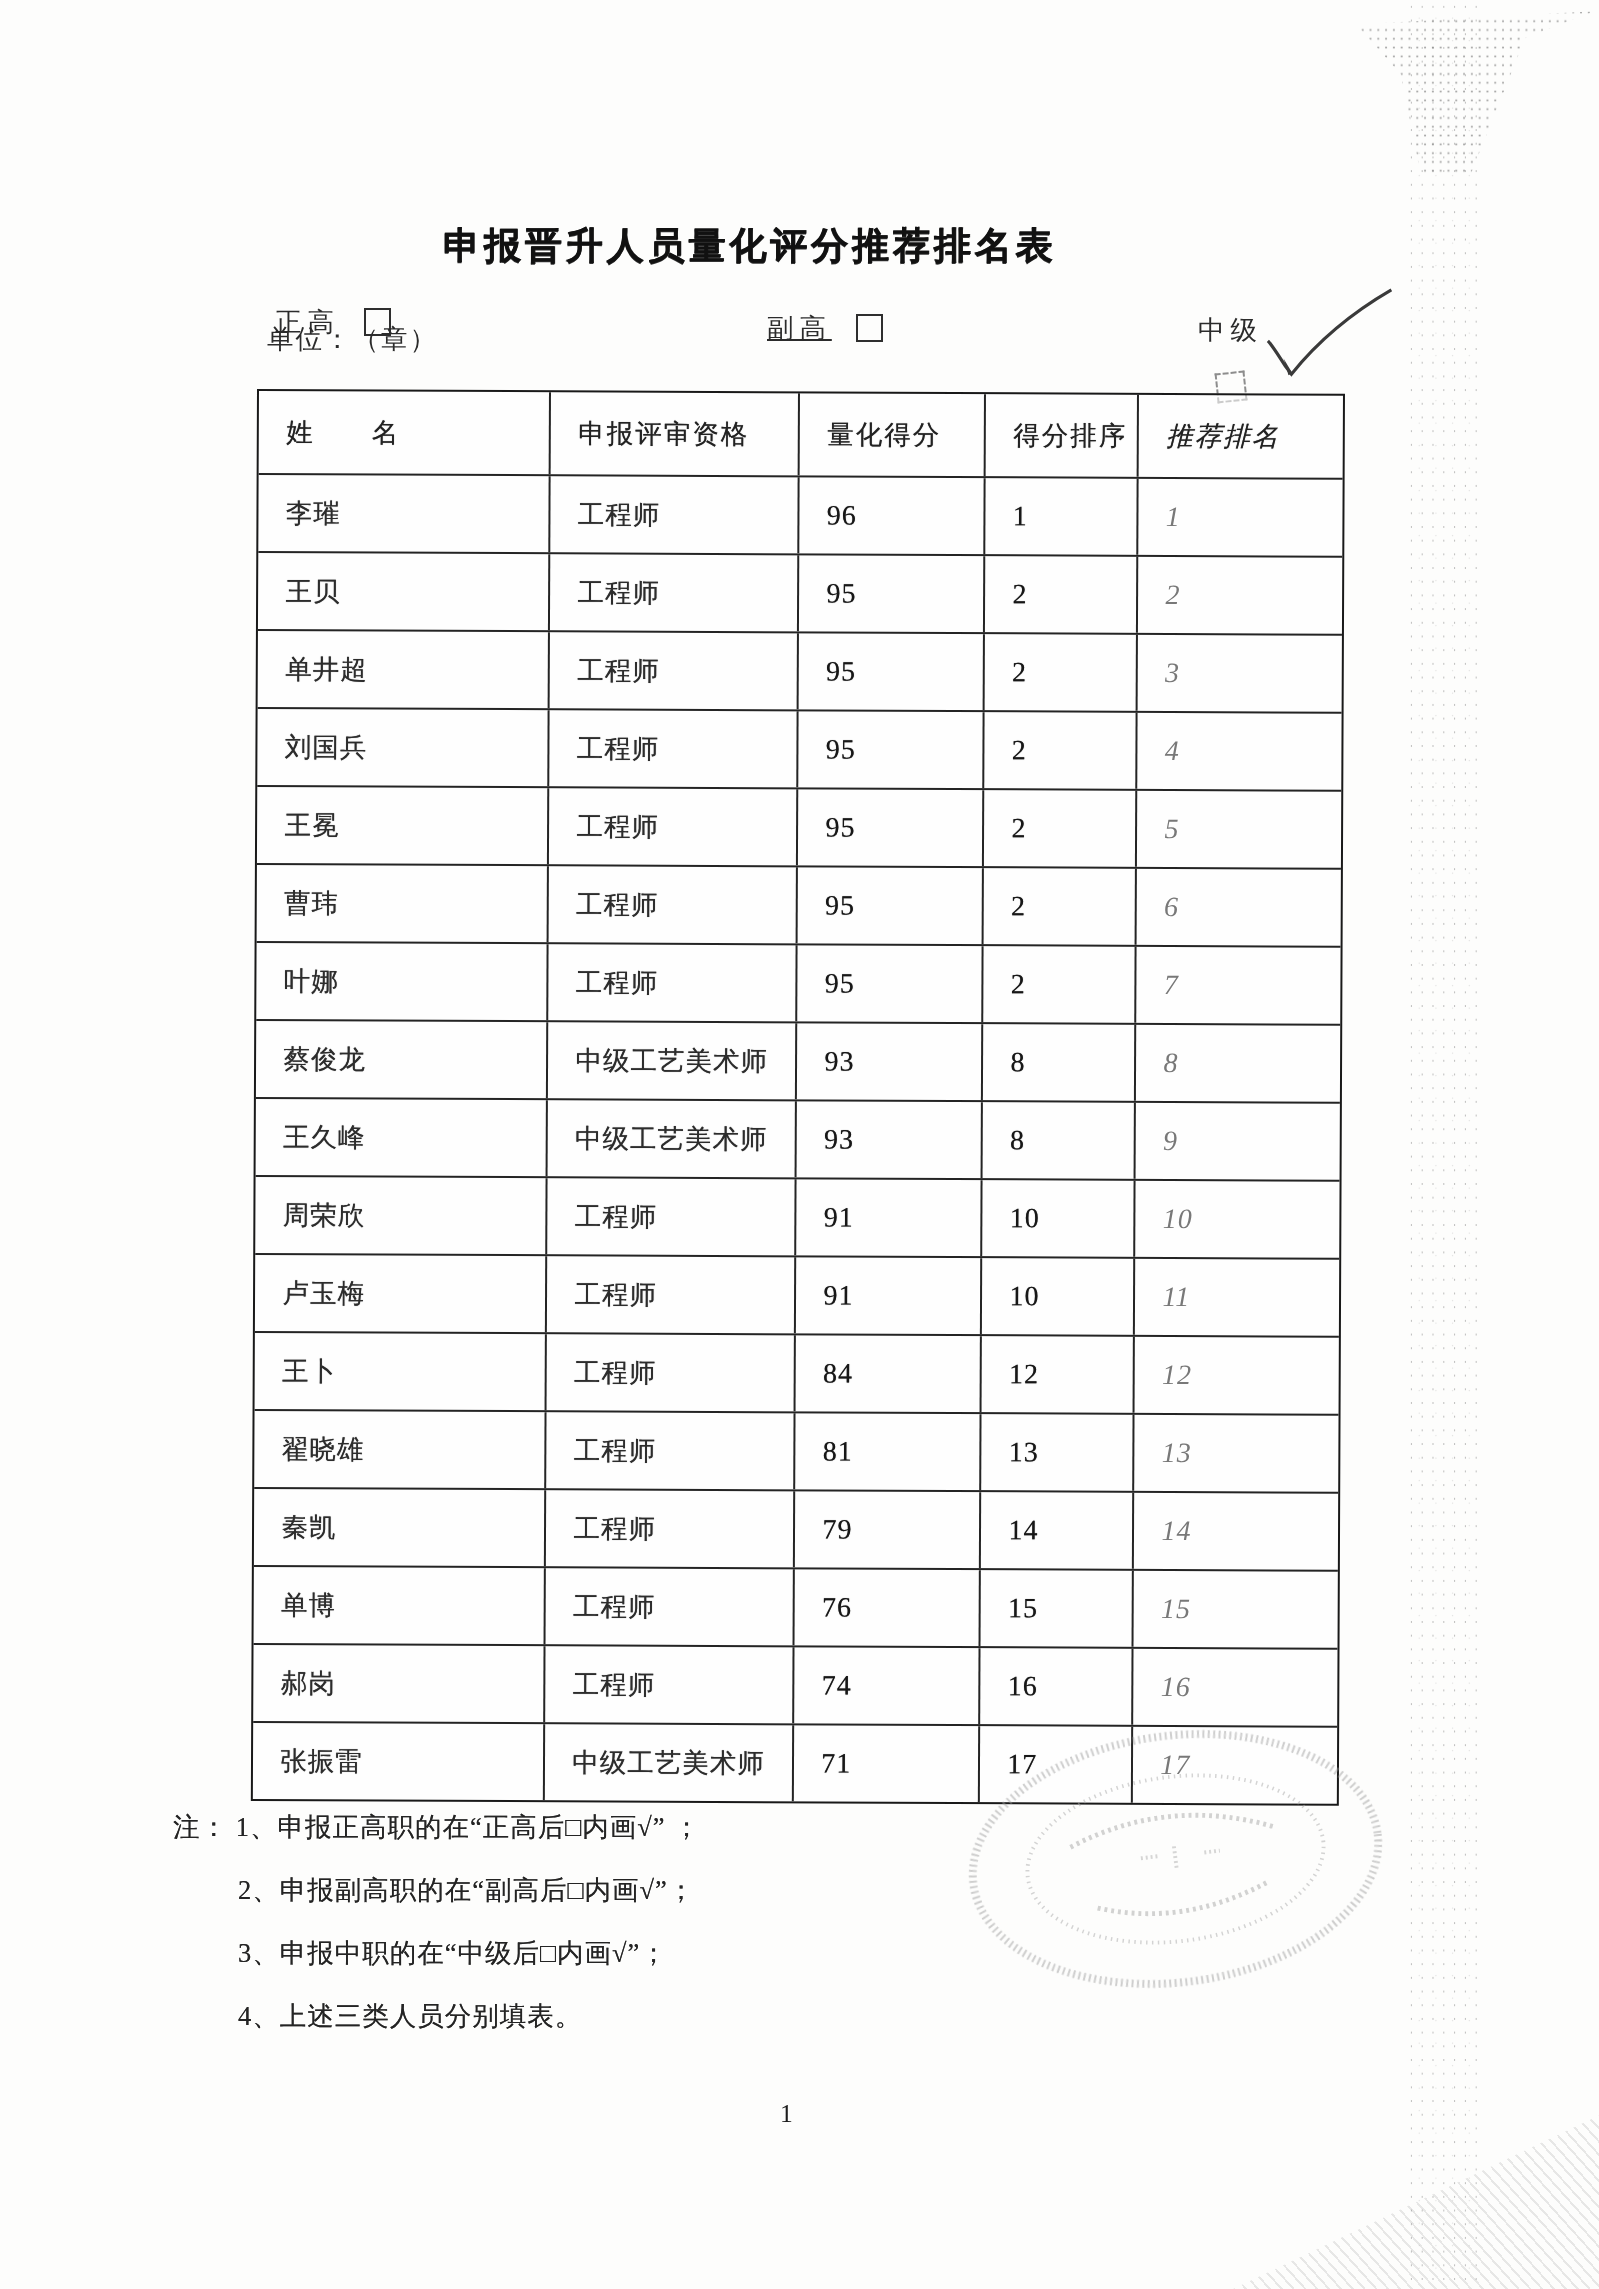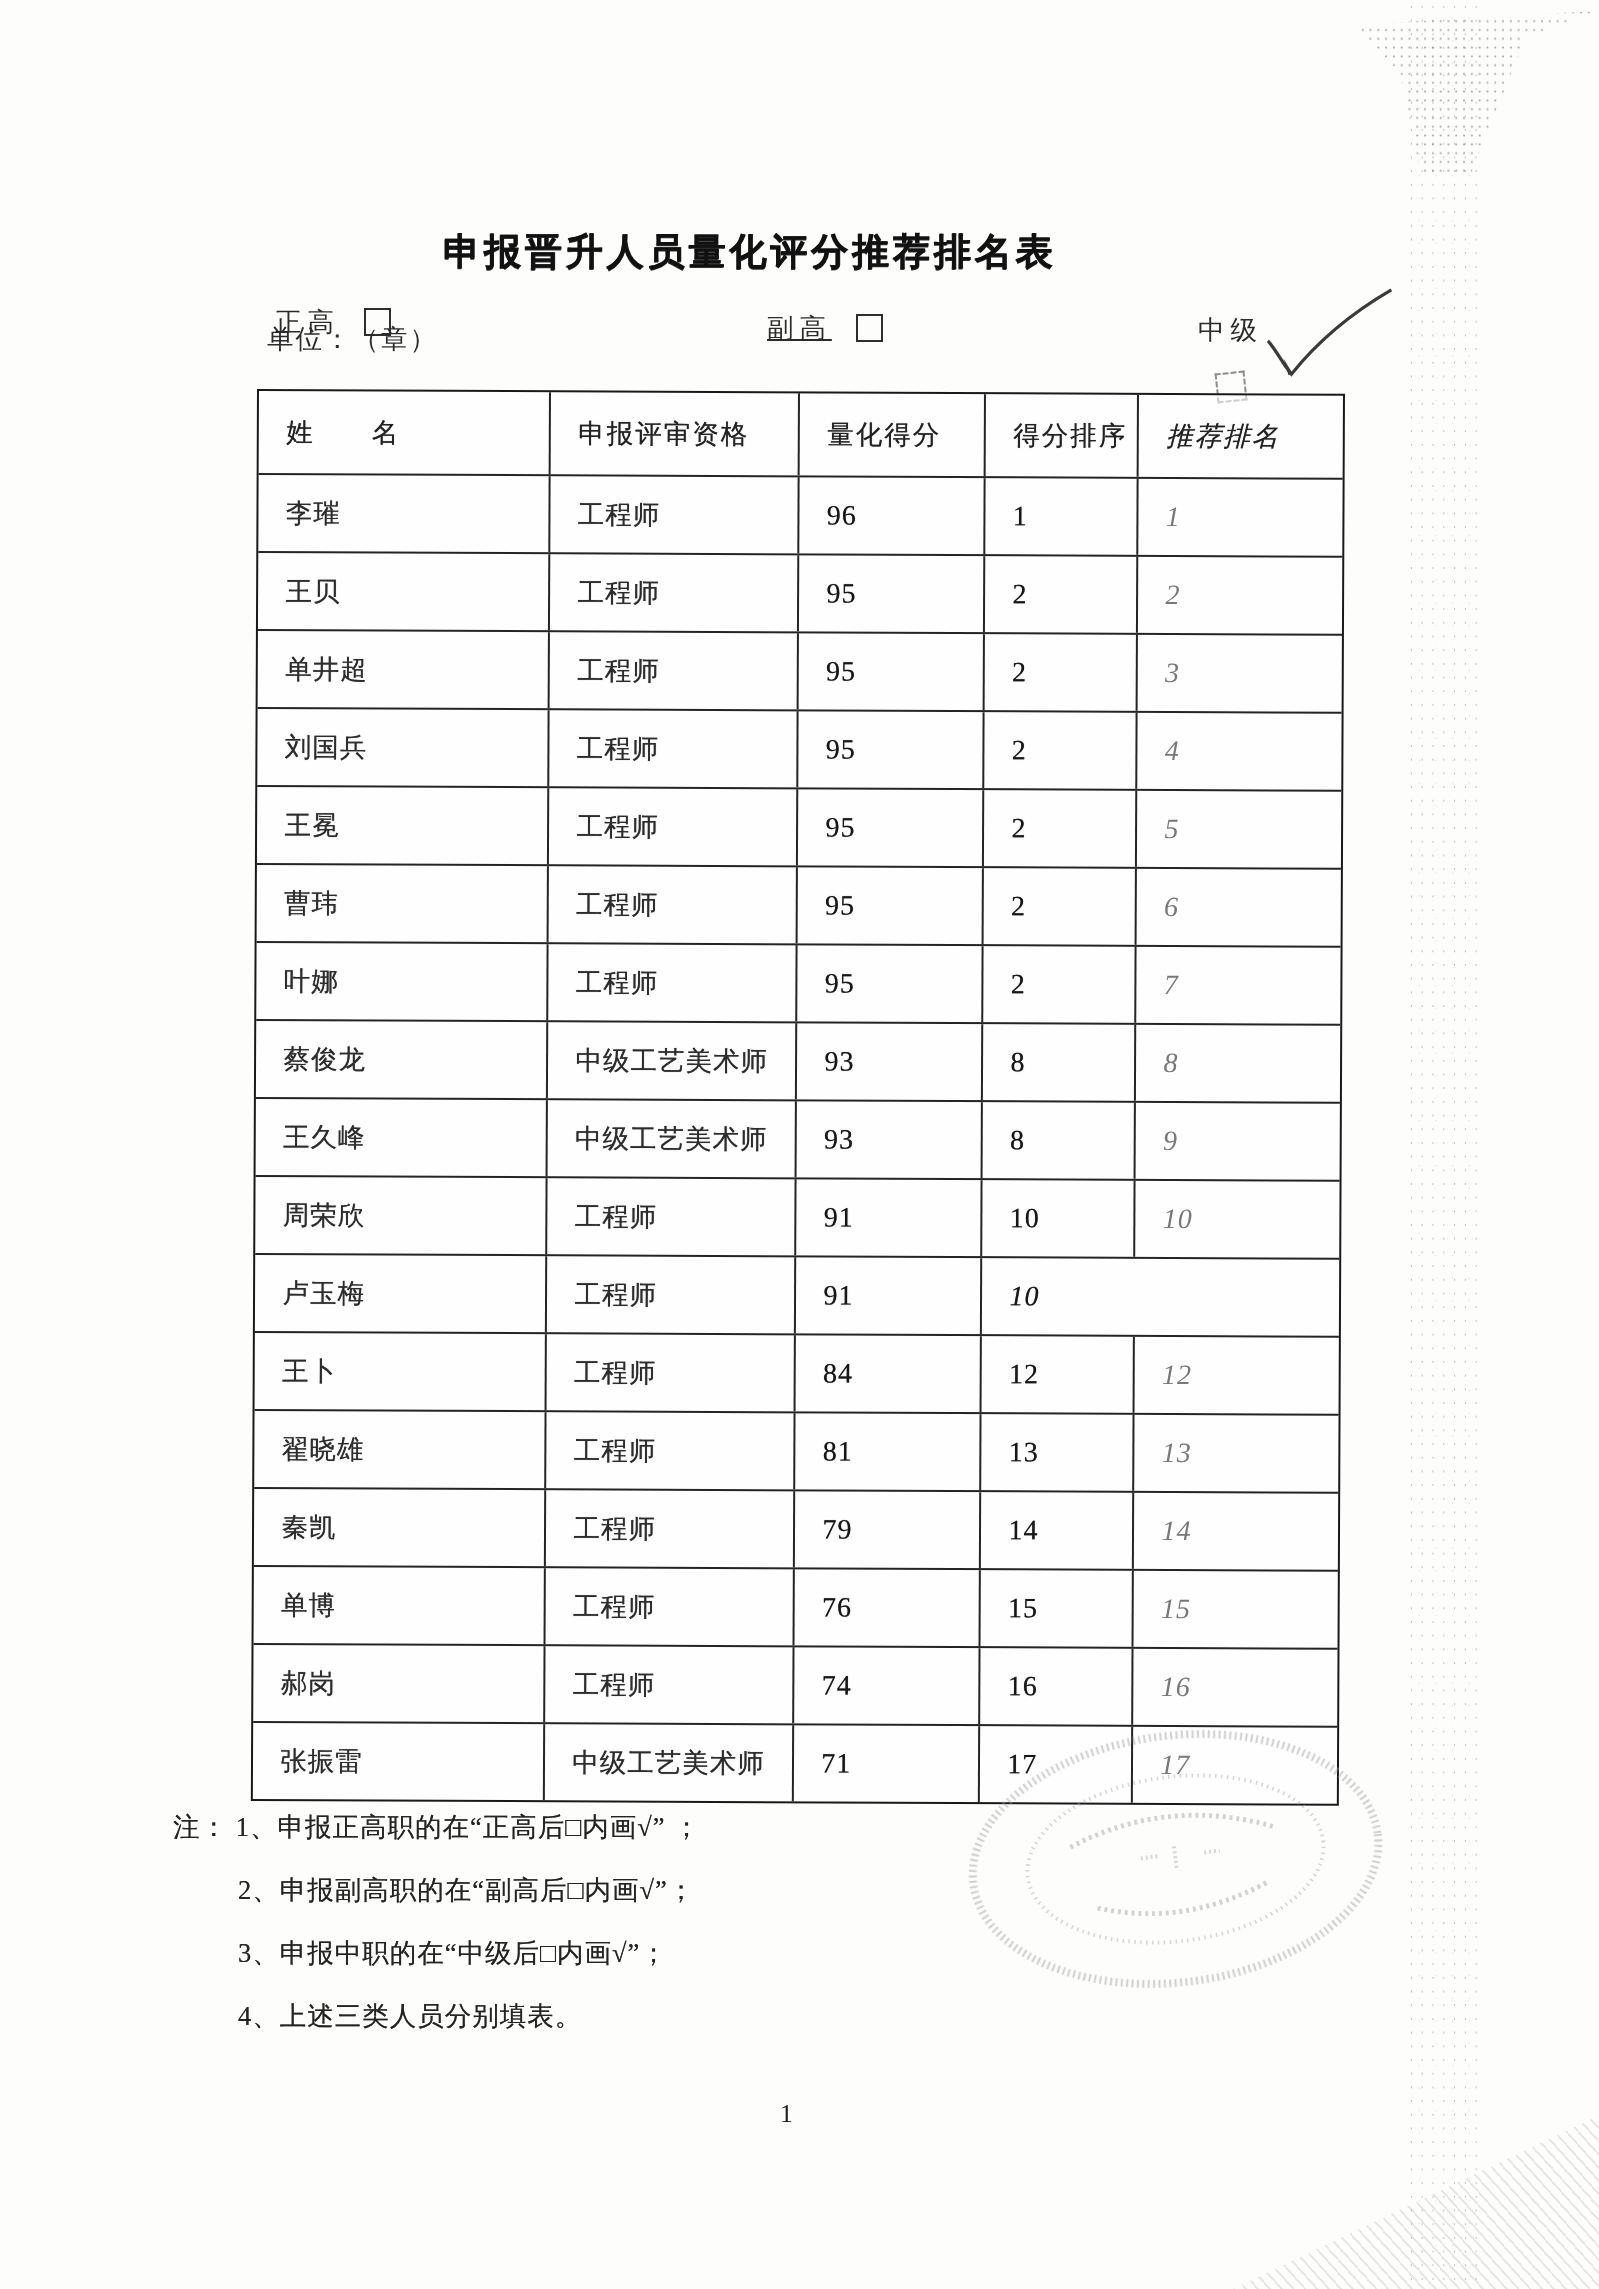--- a/index.html
+++ b/index.html
@@ -26,21 +26,21 @@
     opacity:.45;
   }
   .noise-bottomright{
     position:absolute;left:1233px;top:2115px;width:367px;height:174px;
     background:repeating-linear-gradient(48deg,rgba(70,70,70,.22) 0 2px,transparent 2px 8.8px);
     clip-path:polygon(100% 0,100% 100%,0 100%);
     opacity:.55;
   }
   
   .doc-title{
-    position:absolute;left:443px;top:227px;
+    position:absolute;left:443px;top:221px;
     font-size:37px;font-weight:bold;letter-spacing:3.9px;
     color:#111;
     text-shadow:0.6px 0 0 #222,0 0.5px 0 #333;
   }
   .level{position:absolute;display:flex;align-items:center;gap:24px;font-size:26.5px;letter-spacing:5.9px;color:#2b2b2b;}
   .level-zhenggao{left:275px;top:304px;}
   .level-fugao{left:767px;top:310px;text-decoration:underline;}
   .level-zhongji{left:1198px;top:312px;flex-direction:column;}
   .checkbox{
     width:23.5px;height:23.5px;border:2.5px solid #2e2e2e;display:inline-block;
@@ -189,20 +189,21 @@
       <div class="cell c-qual">工程师</div>
       <div class="cell c-score">91</div>
       <div class="cell c-srank">10</div>
       <div class="cell c-rrank">10</div>
     </div>
       <div class="t-row">
       <div class="cell c-name">卢玉梅</div>
       <div class="cell c-qual">工程师</div>
       <div class="cell c-score">91</div>
       <div class="cell c-srank">10</div>
+      <div class="cell c-rrank">11</div>
     </div>
       <div class="t-row">
       <div class="cell c-name">王卜</div>
       <div class="cell c-qual">工程师</div>
       <div class="cell c-score">84</div>
       <div class="cell c-srank">12</div>
       <div class="cell c-rrank">12</div>
     </div>
       <div class="t-row">
       <div class="cell c-name">翟晓雄</div>

